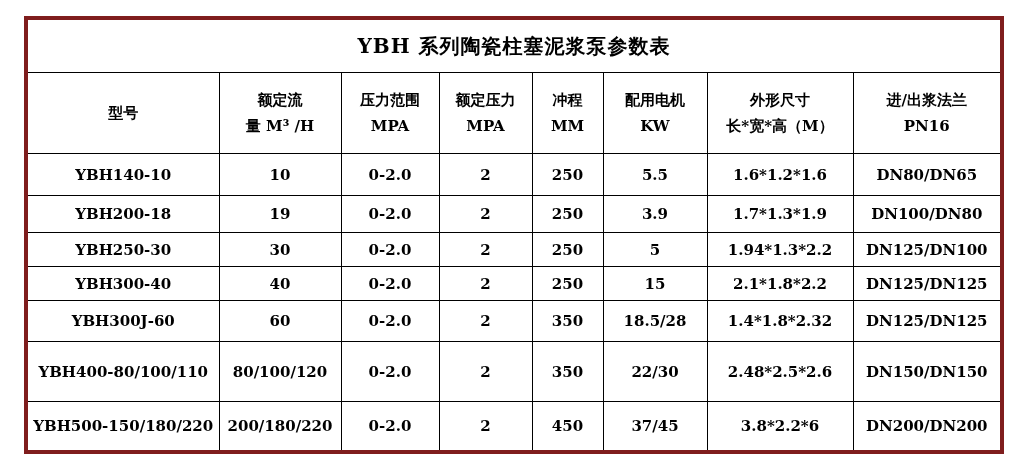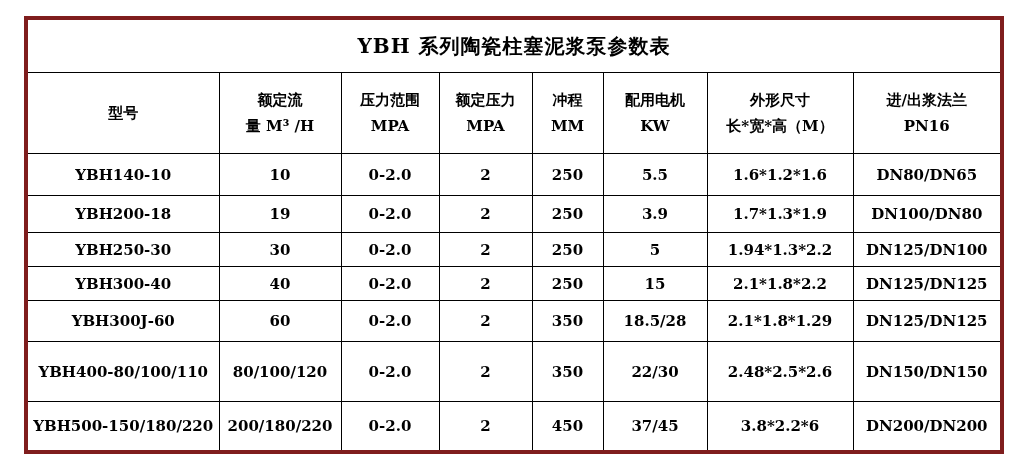--- a/index.html
+++ b/index.html
@@ -158,21 +158,21 @@
           <td>2.1*1.8*2.2</td>
           <td>DN125/DN125</td>
         </tr>
         <tr>
           <td>YBH300J-60</td>
           <td>60</td>
           <td>0-2.0</td>
           <td>2</td>
           <td>350</td>
           <td>18.5/28</td>
-          <td>2.1*1.8*1.29</td>
+          <td>1.4*1.8*2.32</td>
           <td>DN125/DN125</td>
         </tr>
         <tr>
           <td>YBH400-80/100/110</td>
           <td>80/100/120</td>
           <td>0-2.0</td>
           <td>2</td>
           <td>350</td>
           <td>22/30</td>
           <td>2.48*2.5*2.6</td>

